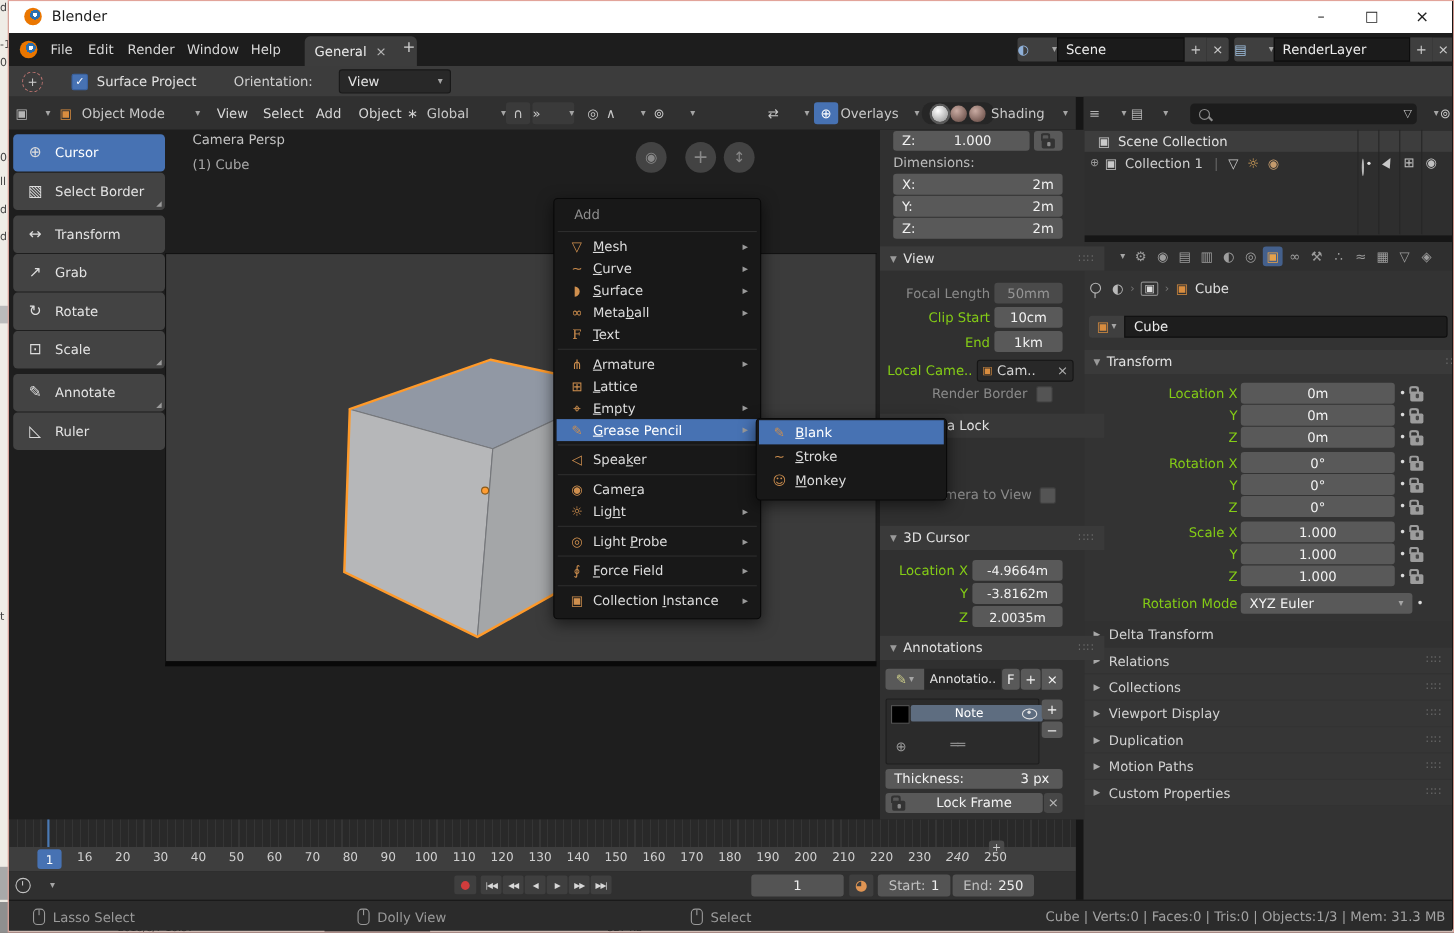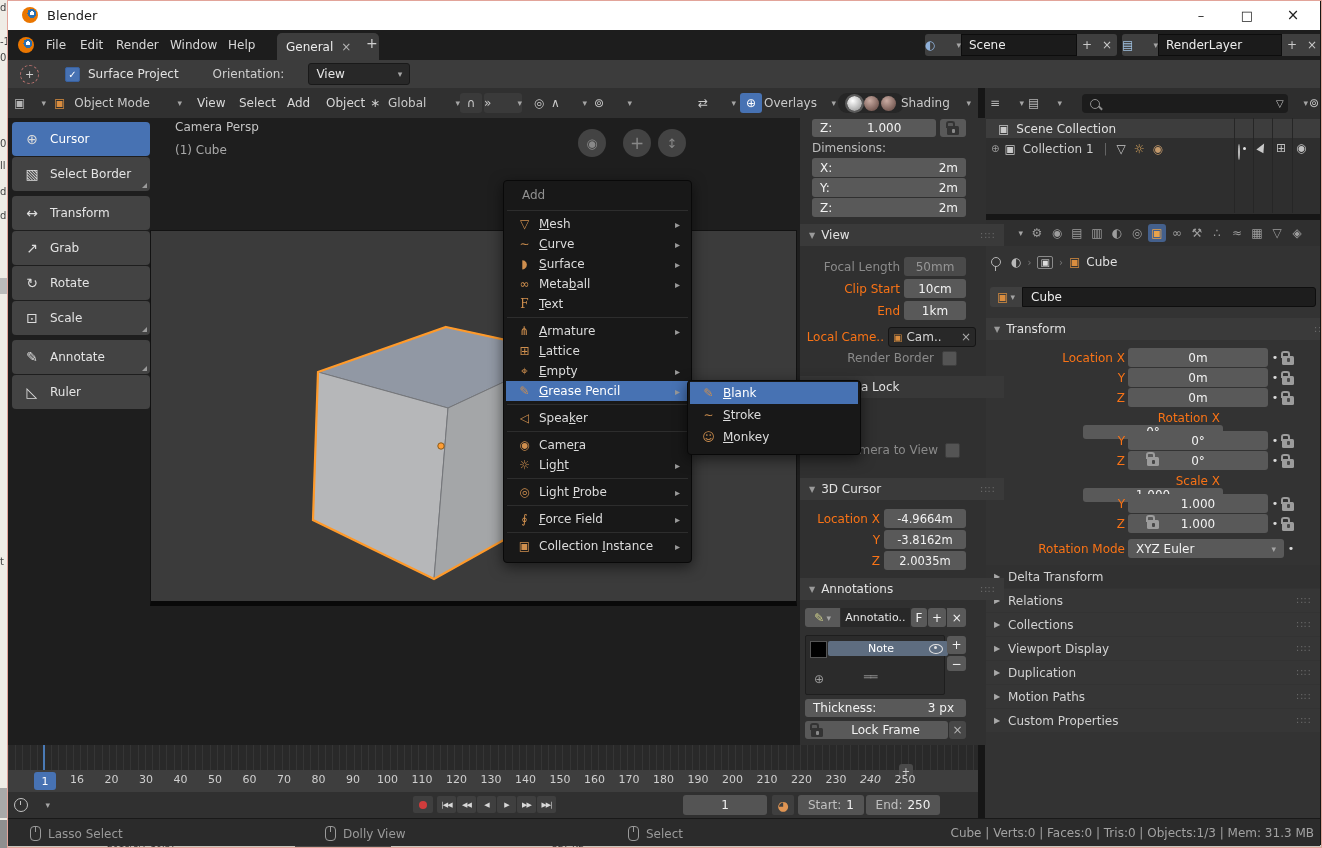--- a/index.html
+++ b/index.html
@@ -45,21 +45,21 @@
   .tool-btn.active{background:#4772b3;color:#fff;}
   .tool-btn.mt{margin-top:5px;}
   .ticon{width:22px;font-size:14px;color:#dcdcdc;margin-right:7px;text-align:center;}
   .tcorner{position:absolute;right:3px;bottom:3px;width:0;height:0;border-left:5px solid transparent;border-bottom:5px solid #9b9b9b;}
   
   .phead{position:absolute;background:#3a3a3a;display:flex;align-items:center;padding:0 9px;color:#e2e2e2;height:22px;}
   .pa{color:#9a9a9a;font-size:8px;margin-right:6px;}
   .pgrip{margin-left:auto;color:#6a6a6a;font-size:10px;letter-spacing:1px;}
   .fld{background:#595959;border-radius:3px;display:flex;align-items:center;justify-content:center;color:#f2f2f2;}
   .fld.dis{background:#4a4a4a;color:#969696;}
-  .lbl{color:#f97316;display:flex;align-items:center;justify-content:flex-end;}
+  .lbl{color:#84cc16;display:flex;align-items:center;justify-content:flex-end;}
   .lbl.dis{color:#8a8a8a;}
   .lk{position:relative;width:12px;height:9px;background:#9c9c9c;border-radius:1.5px;margin-top:5px;flex:none;}
   .lk:before{content:"";position:absolute;left:-1px;top:-5px;width:5px;height:5px;border:2px solid #9c9c9c;border-bottom:none;border-radius:3px 3px 0 0;}
   .lk:after{content:"";position:absolute;left:4.5px;top:2.5px;width:3px;height:4px;background:#474747;border-radius:1px;}
   .lk.lkd{background:#333;} .lk.lkd:before{border-color:#333;} .lk.lkd:after{background:#8a8a8a;}
   .eye{width:12px;height:8px;border:1px solid #e2e2e2;border-radius:50%;position:relative;flex:none;}
   .eye:after{content:"";position:absolute;left:3.5px;top:1.5px;width:3px;height:3px;border-radius:50%;background:#e2e2e2;}
   .mag{width:8px;height:8px;border:1.5px solid #8d8d8d;border-radius:50%;position:relative;flex:none;}
   .mag:after{content:"";position:absolute;width:5px;height:1.5px;background:#8d8d8d;transform:rotate(45deg);right:-4px;bottom:-1px;}
   .clock{width:12px;height:12px;border:1.5px solid #c2c2c2;border-radius:50%;position:relative;}
@@ -70,21 +70,21 @@
   .mouse:after{content:"";position:absolute;left:3.5px;top:0;width:1px;height:5px;background:#9a9a9a;}
   .ptr{width:0;height:0;border-left:4px solid transparent;border-right:4px solid transparent;border-bottom:9px solid #c9c9c9;transform:rotate(28deg);}
   
   .sidebar{position:absolute;left:792px;top:118px;width:186px;height:627px;background:#303030;z-index:1;}
   
   .outliner{position:absolute;left:977px;top:88px;width:335px;height:126px;background:#2e2e2e;}
   .props{position:absolute;left:977px;top:220px;width:335px;height:598px;background:#333333;}
   .ptab{position:absolute;top:4px;width:18px;height:18px;display:flex;align-items:center;justify-content:center;color:#9d9d9d;font-size:12px;border-radius:3px;}
   .ptab.on{background:#44608c;color:#e6a24b;}
   .trow{display:flex;align-items:center;height:19px;margin-bottom:1px;}
-  .trow.g{margin-top:4px;flex-direction:column;}
+  .trow.g{margin-top:4px;}
   .tdot{width:14px;text-align:center;color:#dcdcdc;font-size:11px;}
   .cpanel{display:flex;align-items:center;height:23px;margin-bottom:1px;background:#363636;padding:0 9px;color:#d2d2d2;}
   .cpanel.dark{background:#313131;}
   .carrow{width:14px;color:#a8a8a8;font-size:8px;}
   
   .menu{position:absolute;background:#181818;border:1px solid #090909;border-radius:4px;box-shadow:0 4px 14px rgba(0,0,0,.55);z-index:20;padding:2px 2px 6px 2px;}
   .menu-title{height:24px;display:flex;align-items:center;padding:0 16px;color:#909090;}
   .menu-row{height:20px;display:flex;align-items:center;padding:0 9px;color:#dcdcdc;}
   .menu-row.hl{background:#4772b3;color:#fff;}
   .mi{width:19px;color:#cf8f4e;font-size:12px;text-align:center;margin-right:5px;flex:none;}

